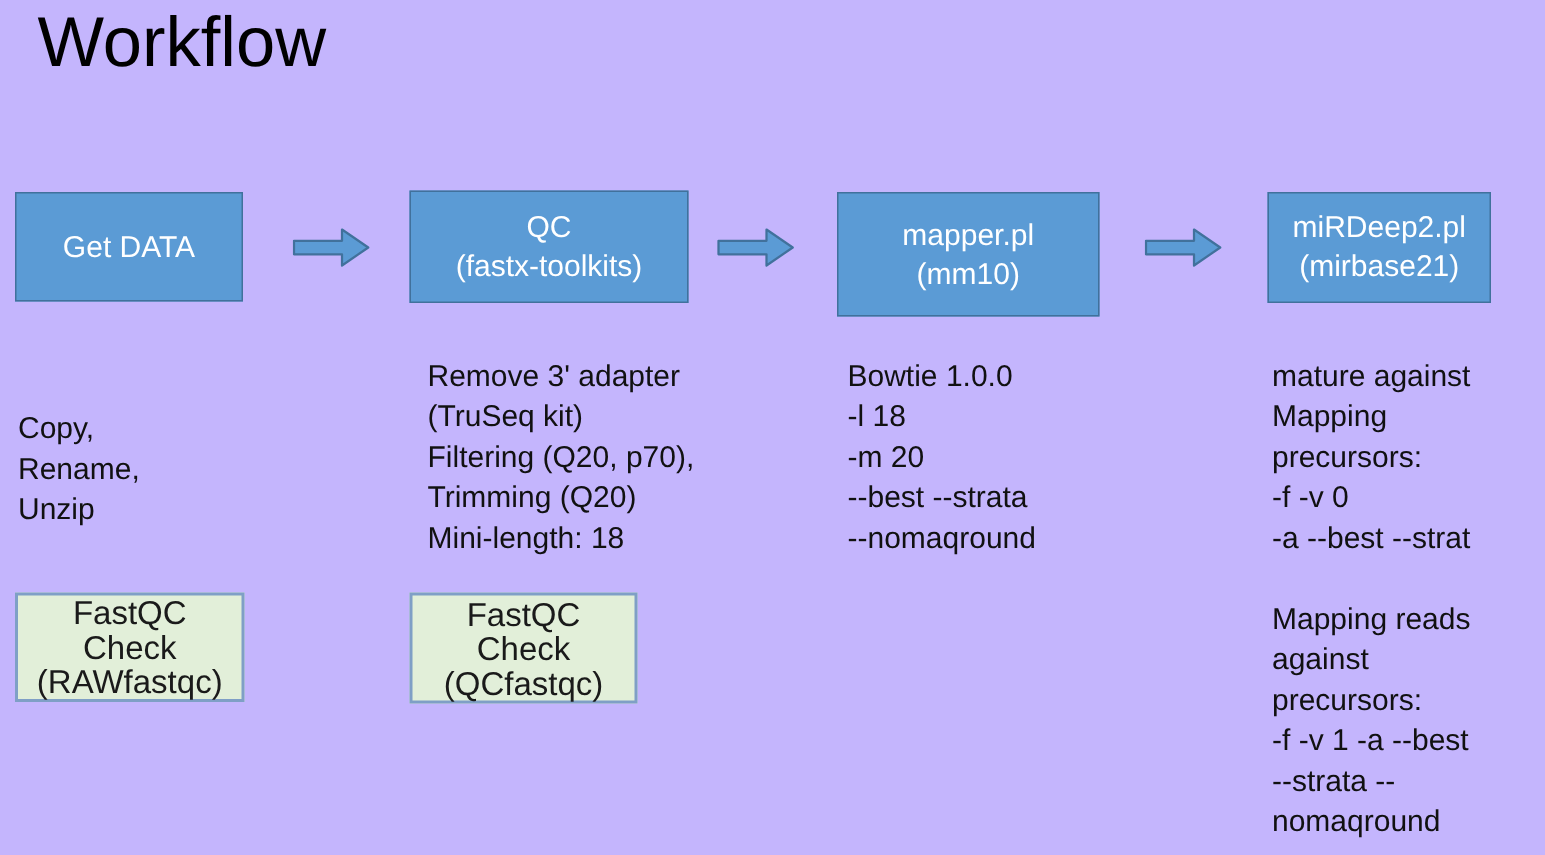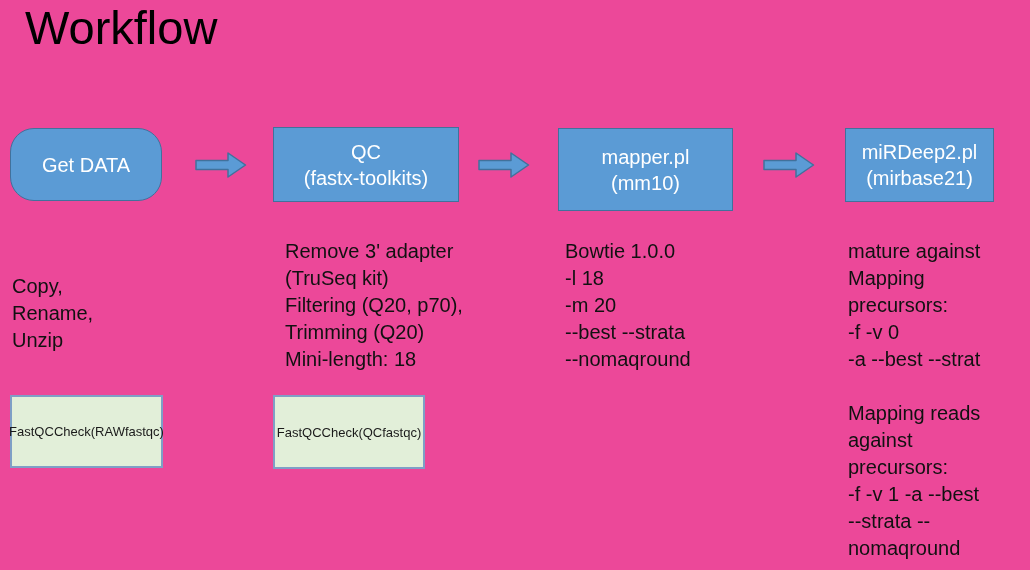--- a/index.html
+++ b/index.html
@@ -4,21 +4,21 @@
 <style>
   html, body {
     margin: 0;
     padding: 0;
     background: #ffffff;
   }
   .slide {
     position: relative;
     width: 1030px;
     height: 570px;
-    background: #ec4899;
+    background: #c4b5fd;
     overflow: hidden;
     font-family: "Liberation Sans", "DejaVu Sans", sans-serif;
     color: #111111;
   }
   .title {
     position: absolute;
     left: 25px;
     top: 0px;
     font-size: 47px;
     font-weight: 400;
@@ -32,21 +32,21 @@
     color: #ffffff;
     display: flex;
     flex-direction: column;
     justify-content: center;
     align-items: center;
     text-align: center;
     font-size: 20px;
     line-height: 26px;
     box-sizing: border-box;
   }
-  .step-box.b1 { left: 10px;  top: 128px; width: 152px; height: 73px; border-radius: 24px; }
+  .step-box.b1 { left: 10px;  top: 128px; width: 152px; height: 73px; }
   .step-box.b2 { left: 273px; top: 127px; width: 186px; height: 75px; }
   .step-box.b3 { left: 558px; top: 128px; width: 175px; height: 83px; }
   .step-box.b4 { left: 845px; top: 128px; width: 149px; height: 74px; }
   .flow-arrow {
     position: absolute;
     width: 52px;
     height: 30px;
   }
   .flow-arrow.a1 { left: 195px; top: 150px; }
   .flow-arrow.a2 { left: 478px; top: 150px; }
@@ -61,24 +61,25 @@
   .notes.n1 { left: 12px;  top: 238px; margin-top: 35px; }
   .notes.n2 { left: 285px; top: 238px; }
   .notes.n3 { left: 565px; top: 238px; }
   .notes.n4 { left: 848px; top: 238px; }
   .check-box {
     position: absolute;
     background: #E2EFD9;
     border: 2px solid #7F9FC6;
     color: #1a1a1a;
     display: flex;
+    flex-direction: column;
     justify-content: center;
     align-items: center;
     text-align: center;
-    font-size: 13px;
+    font-size: 22px;
     line-height: 23px;
     box-sizing: border-box;
   }
   .check-box.c1 { left: 10px;  top: 395px; width: 153px; height: 73px; }
   .check-box.c2 { left: 273px; top: 395px; width: 152px; height: 74px; }
   .line:empty::before { content: "\00a0"; }
 </style>
 </head>
 <body>
 

